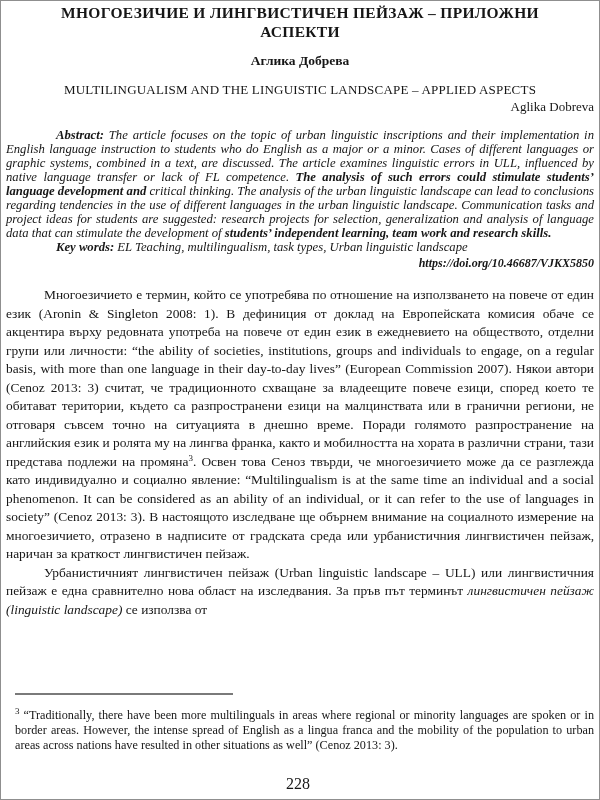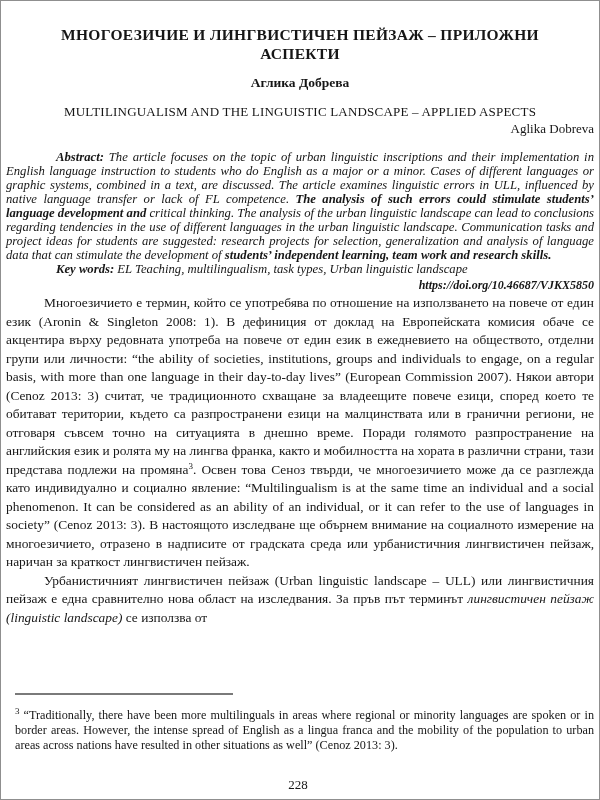--- a/index.html
+++ b/index.html
@@ -2,21 +2,21 @@
 <html><head>
 <meta charset="utf-8">
 <style>
   html, body { margin:0; padding:0; background:#e8e8e8; }
   .page {
     position:relative;
     width:600px; height:800px;
     box-sizing:border-box;
     background:#ffffff;
     border:1px solid #8f8f8f;
-    padding:22px 5px 0 5px;
+    padding:0 5px 0 5px;
     font-family:"Liberation Serif", serif;
     color:#161616;
     overflow:hidden;
   }
   .title-bg {
     margin-top:3px;
     font-weight:700;
     font-size:15.5px;
     line-height:18.5px;
     text-align:center;
@@ -62,21 +62,21 @@
     line-height:16px;
     text-align:right;
   }
   .bi { font-weight:700; }
   .body-p {
     font-size:13.4px;
     line-height:18.5px;
     text-align:justify;
     text-indent:38px;
   }
-  .body-p.first { margin-top:1px; }
+  .body-p.first { margin-top:15px; }
   .it { font-style:italic; }
   sup.fnref {
     font-size:9px;
     vertical-align:super;
     line-height:0;
   }
   .footnote-area {
     position:absolute;
     left:14px; right:5px; top:692px;
     background:#ffffff;
@@ -89,21 +89,21 @@
   }
   .footnote {
     font-size:12.2px;
     line-height:15.2px;
     text-align:justify;
   }
   .page-number {
     position:absolute;
     left:0; right:4px; bottom:6px;
     text-align:center;
-    font-size:13px;
+    font-size:16px;
   }
 </style>
 </head>
 <body>
 
 <div class="page">
 
   <div class="title-bg">
     <div>МНОГОЕЗИЧИЕ И ЛИНГВИСТИЧЕН ПЕЙЗАЖ – ПРИЛОЖНИ</div>
     <div>АСПЕКТИ</div>

